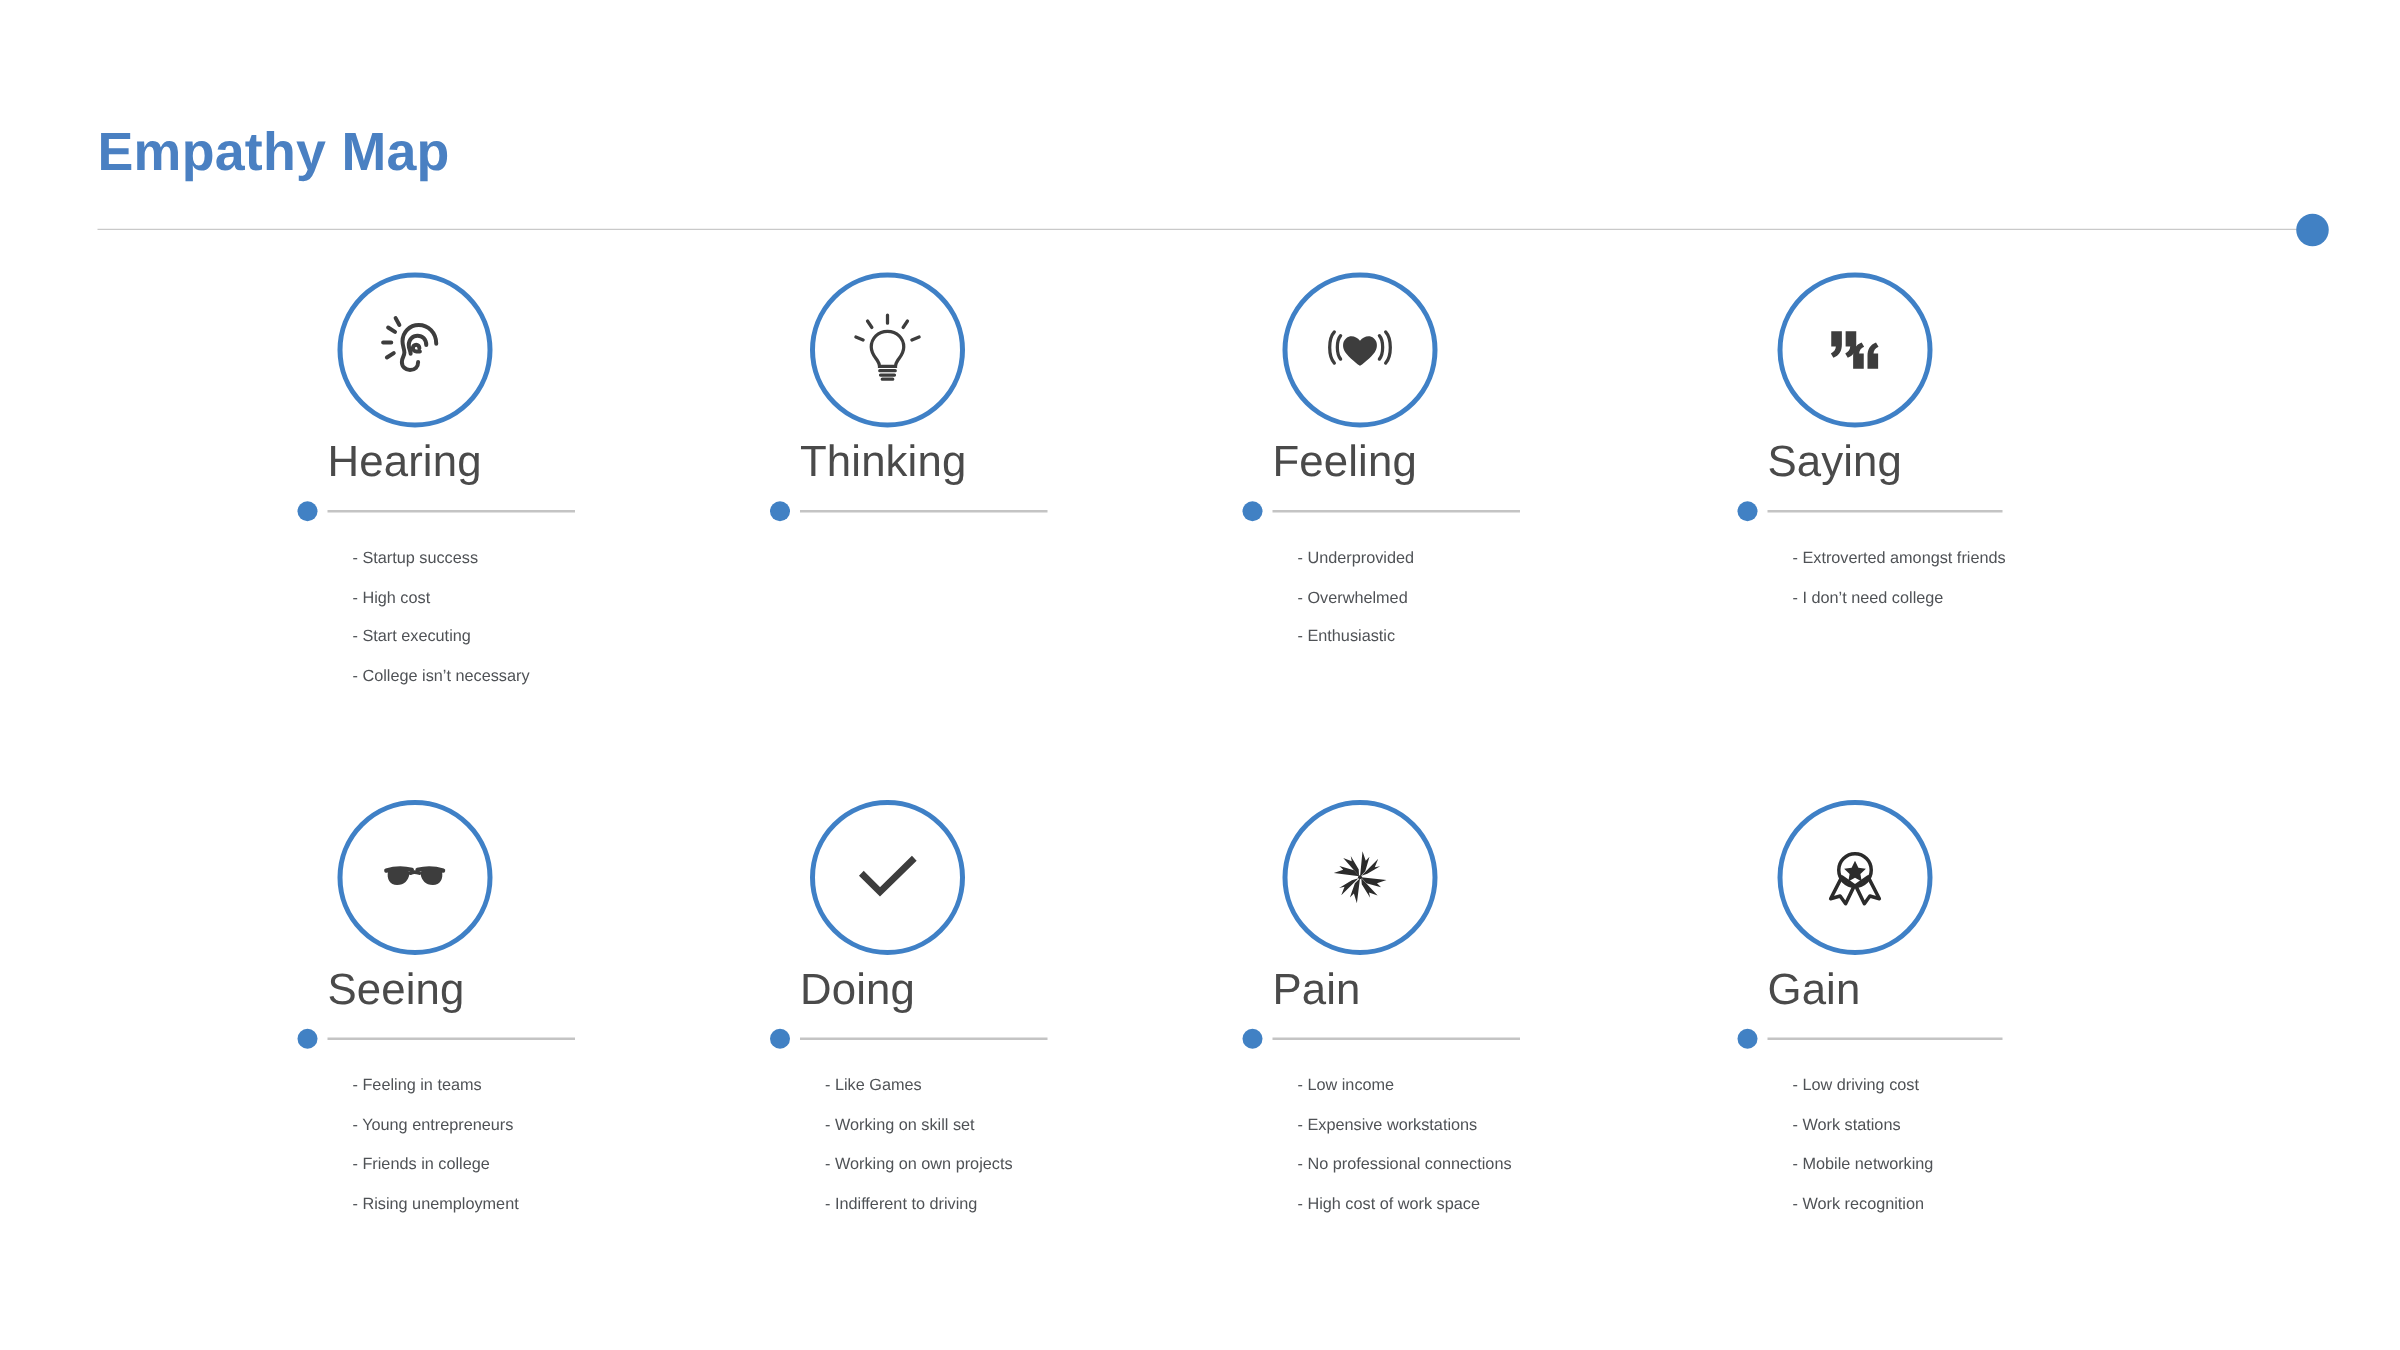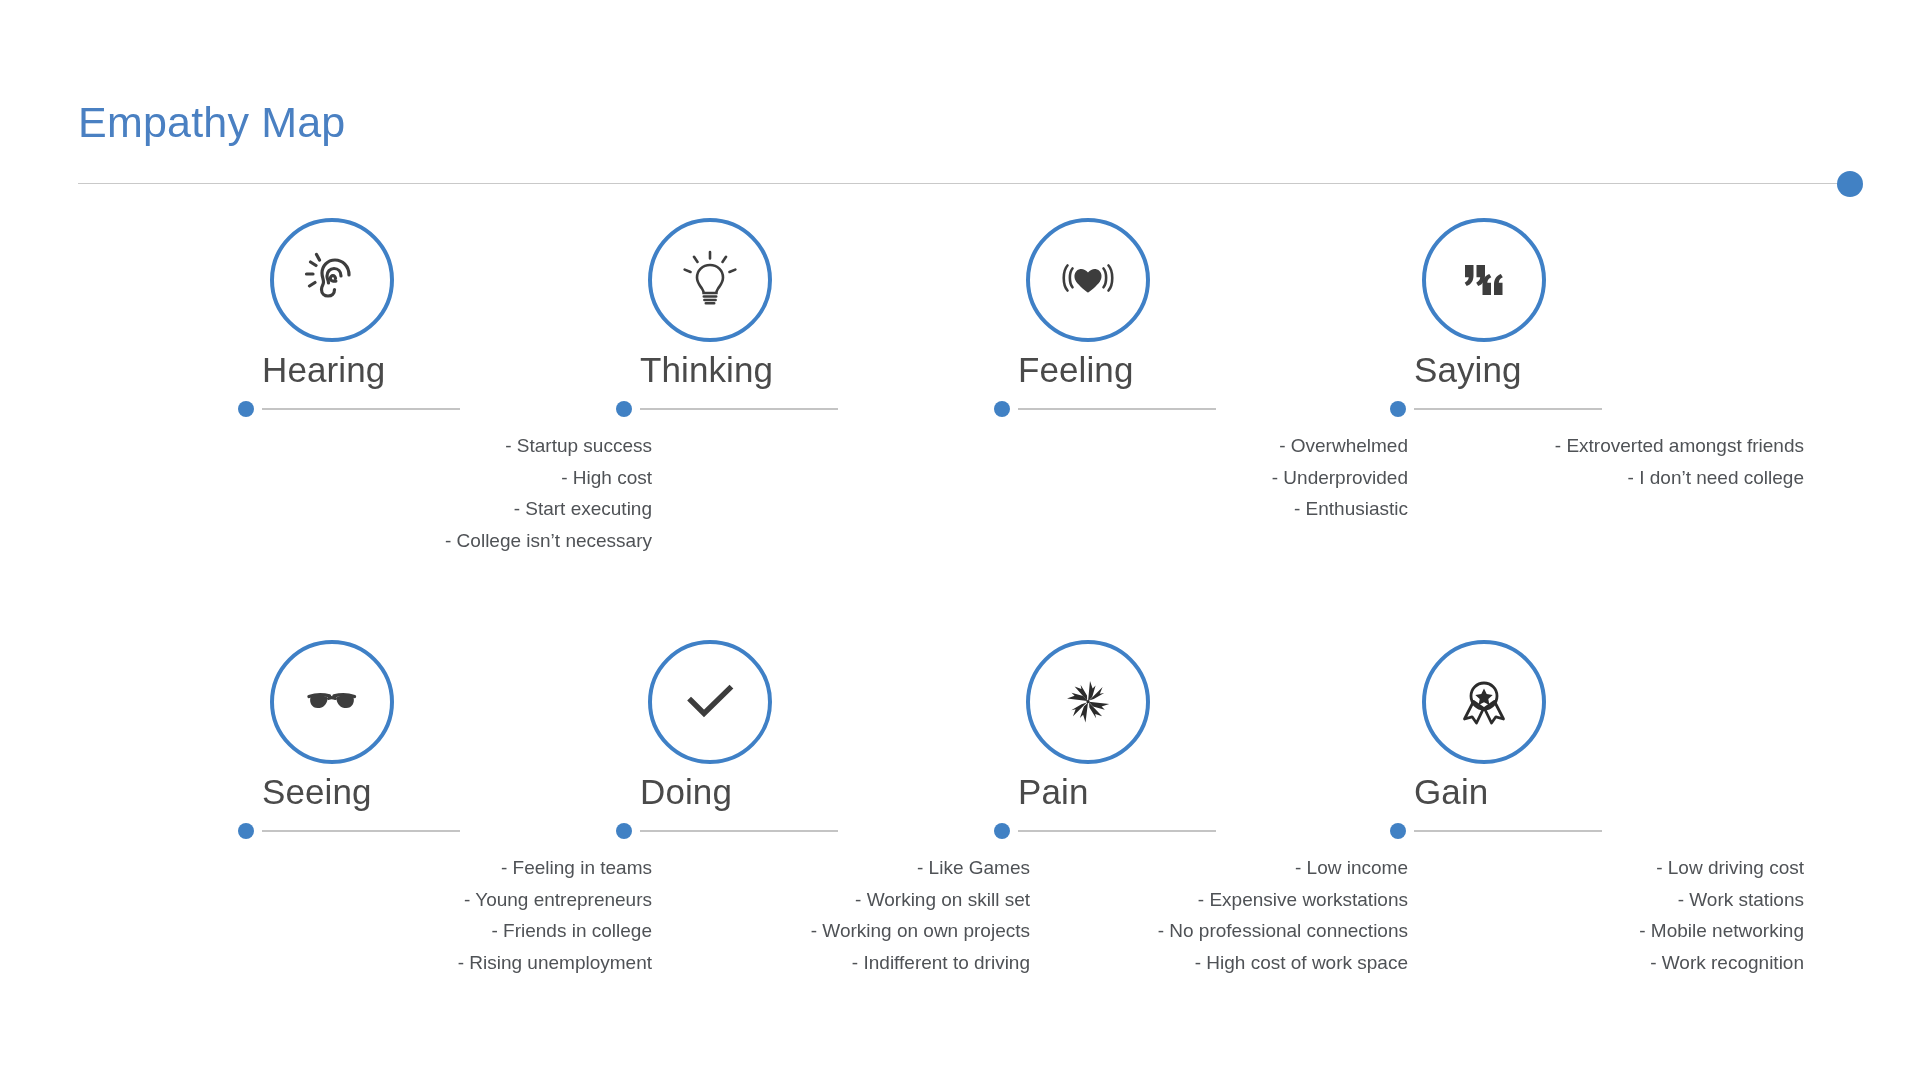--- a/index.html
+++ b/index.html
@@ -24,21 +24,21 @@
     left: 0;
     top: 0;
     width: 1920px;
     height: 210px;
   }
   .page-title {
     position: absolute;
     left: 78px;
     top: 98px;
     font-size: 43px;
-    font-weight: normal;
+    font-weight: bold;
     color: #4A80C2;
     letter-spacing: 0.2px;
     white-space: nowrap;
   }
   .header-rule {
     position: absolute;
     left: 78px;
     top: 183px;
     width: 1772px;
     height: 1px;
@@ -128,25 +128,24 @@
   }
 
   .card-list {
     position: absolute;
     left: 20px;
     top: 212px;
     width: 370px;
     list-style: none;
   }
   .card-list li {
-    font-size: 19px;
+    font-size: 13px;
     line-height: 31.5px;
     color: #4f5256;
     white-space: nowrap;
-    text-align: right;
   }
 
   
   .card-3 .card-rule { width: 188px; }
 </style>
 </head>
 <body>
 
 <div class="slide">
 
@@ -209,22 +208,22 @@
               <path d="M50.5 23.5c3.5 4 3.5 14.5 0 18.8"></path>
               <path d="M55.5 20.5c5 5.5 5 19.5 0 25"></path>
             </g>
           </svg>
         </div>
         <div class="card-title">Feeling</div>
         <div class="card-rule">
           <span class="card-rule-dot"></span>
         </div>
         <ul class="card-list">
+          <li>- Underprovided</li>
           <li>- Overwhelmed</li>
-          <li>- Underprovided</li>
           <li>- Enthusiastic</li>
         </ul>
       </div>
 
       <div class="card card-3">
         <div class="icon-badge">
           <svg width="70" height="70" viewBox="0 0 70 70">
             <g fill="#3d3d3d">
               <path d="M16 20h8.5v10.5c0 5.2-2.2 8.8-6.8 10.6l-2-3.4c2.6-1.3 3.9-3 4-5.4H16z"></path>
               <path d="M27.5 20H36v10.5c0 5.2-2.2 8.8-6.8 10.6l-2-3.4c2.6-1.3 3.9-3 4-5.4h-3.7z"></path>

